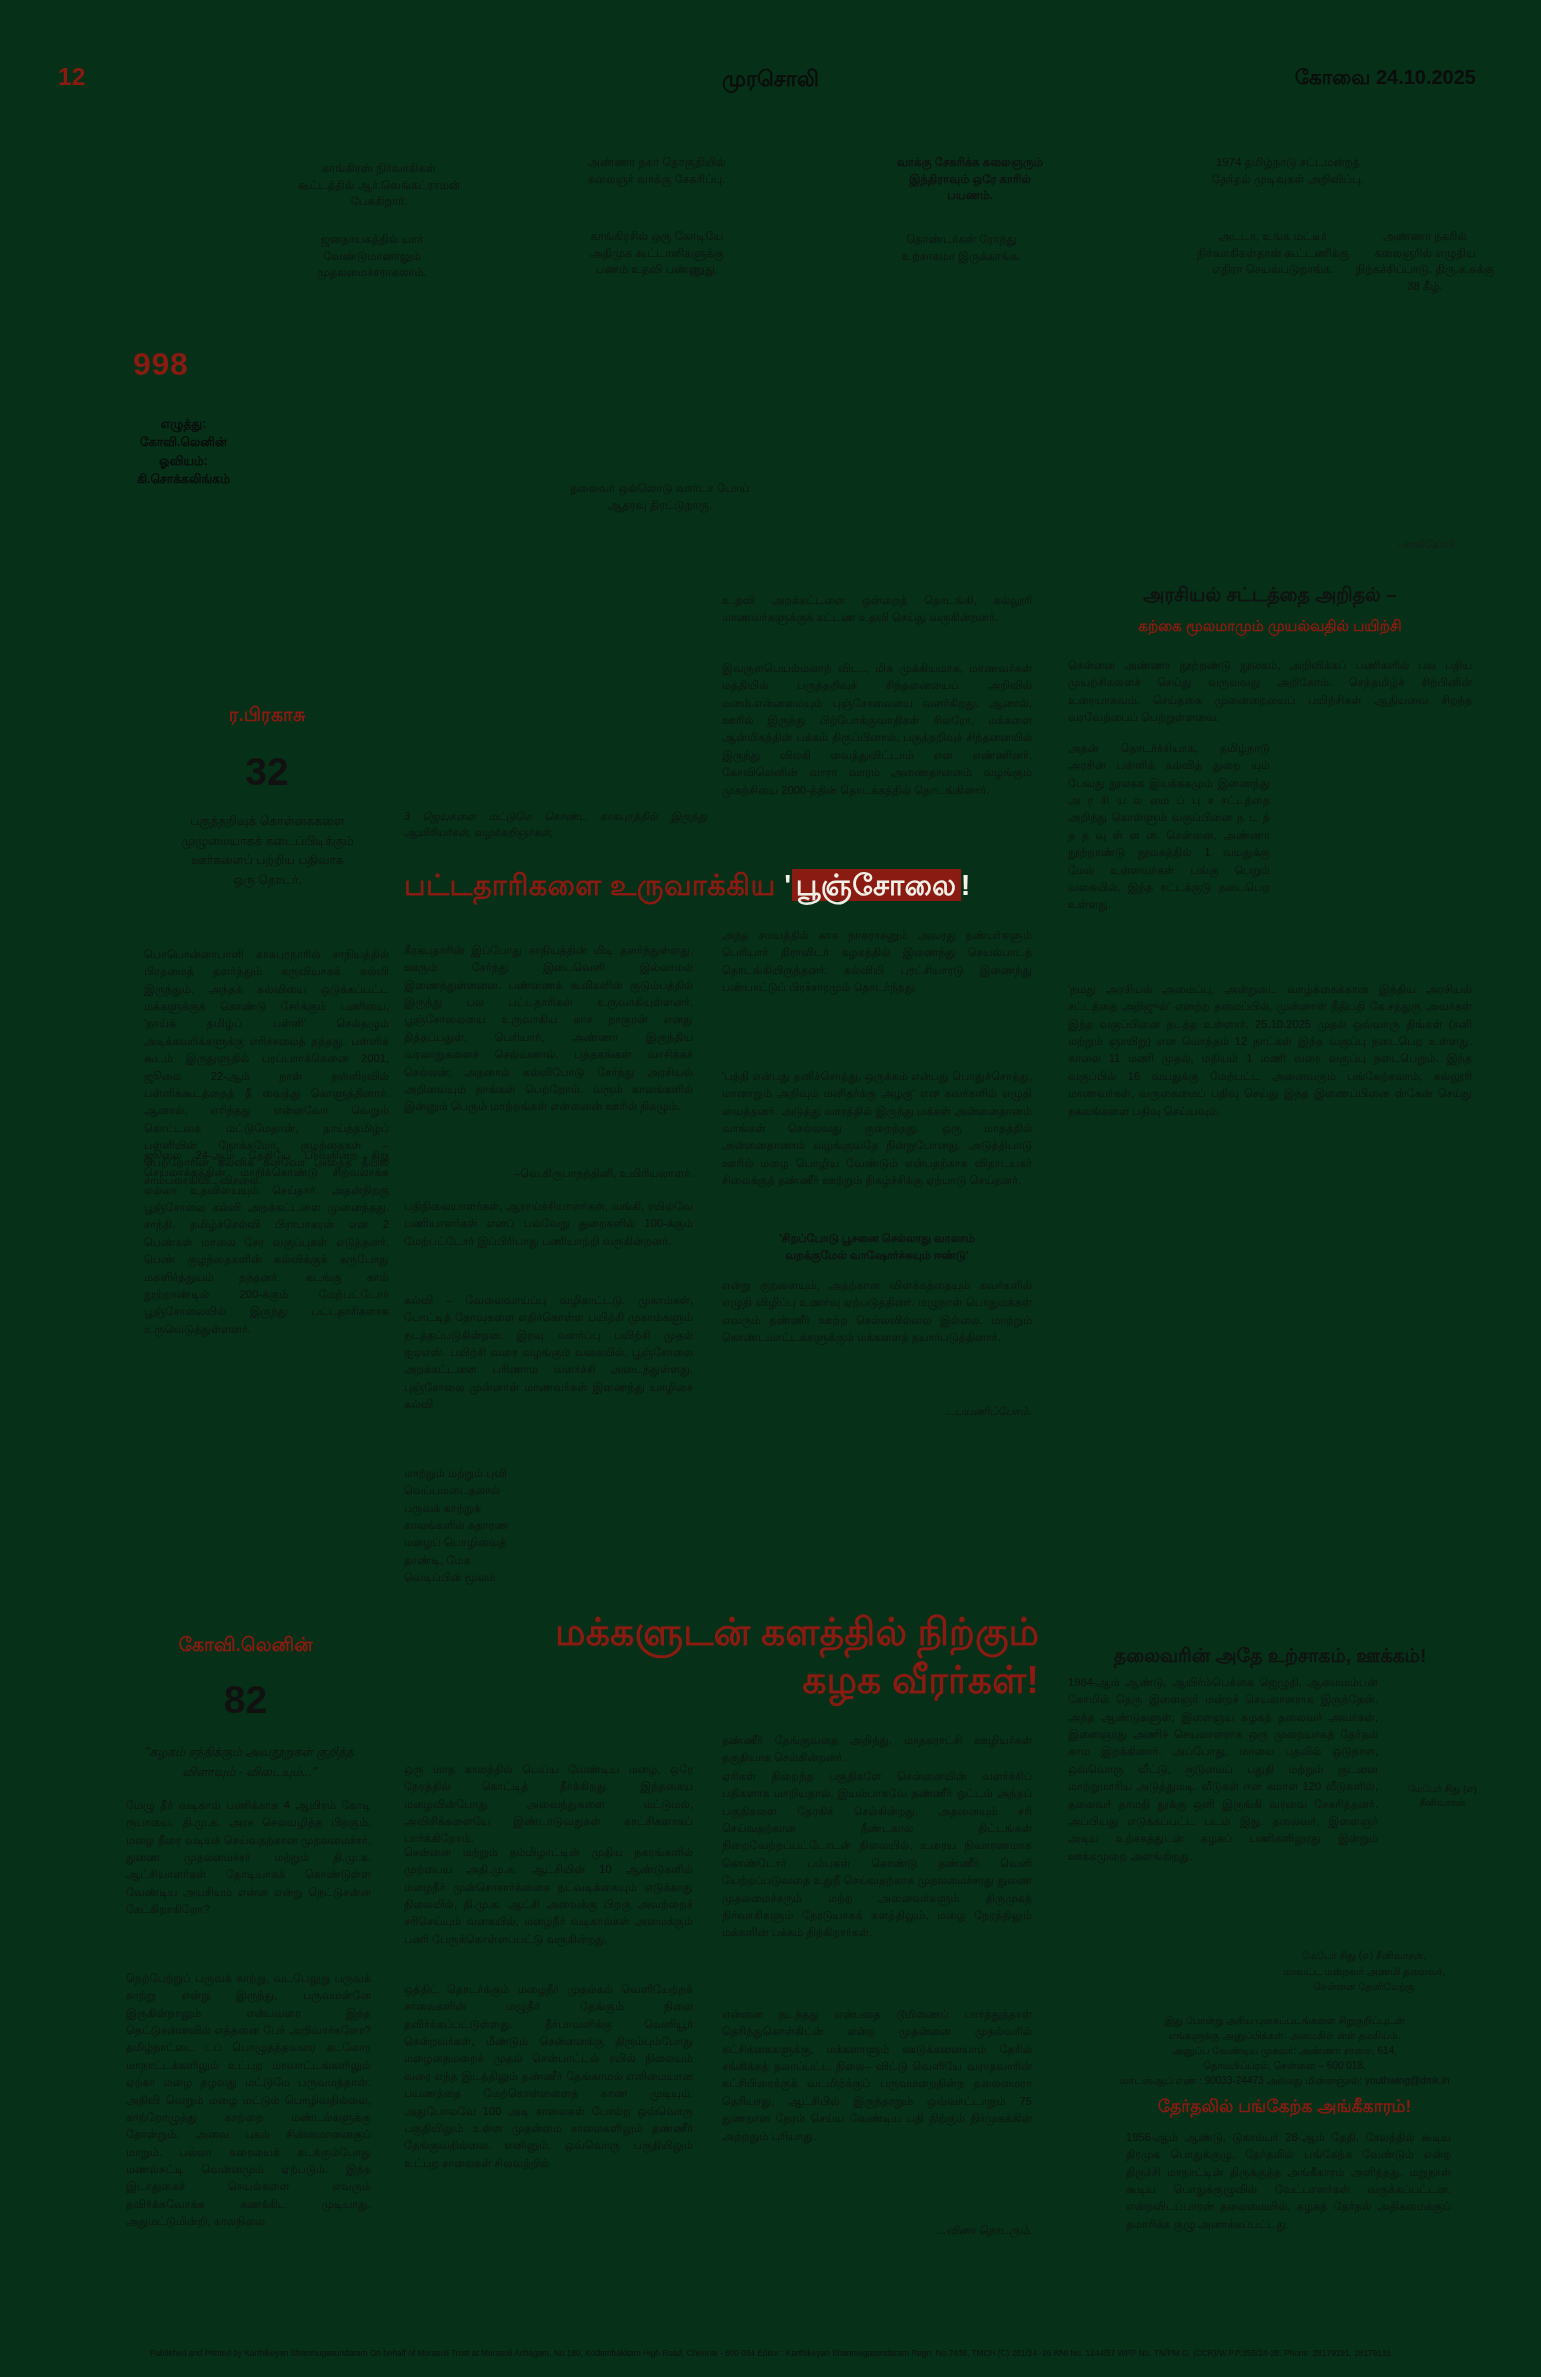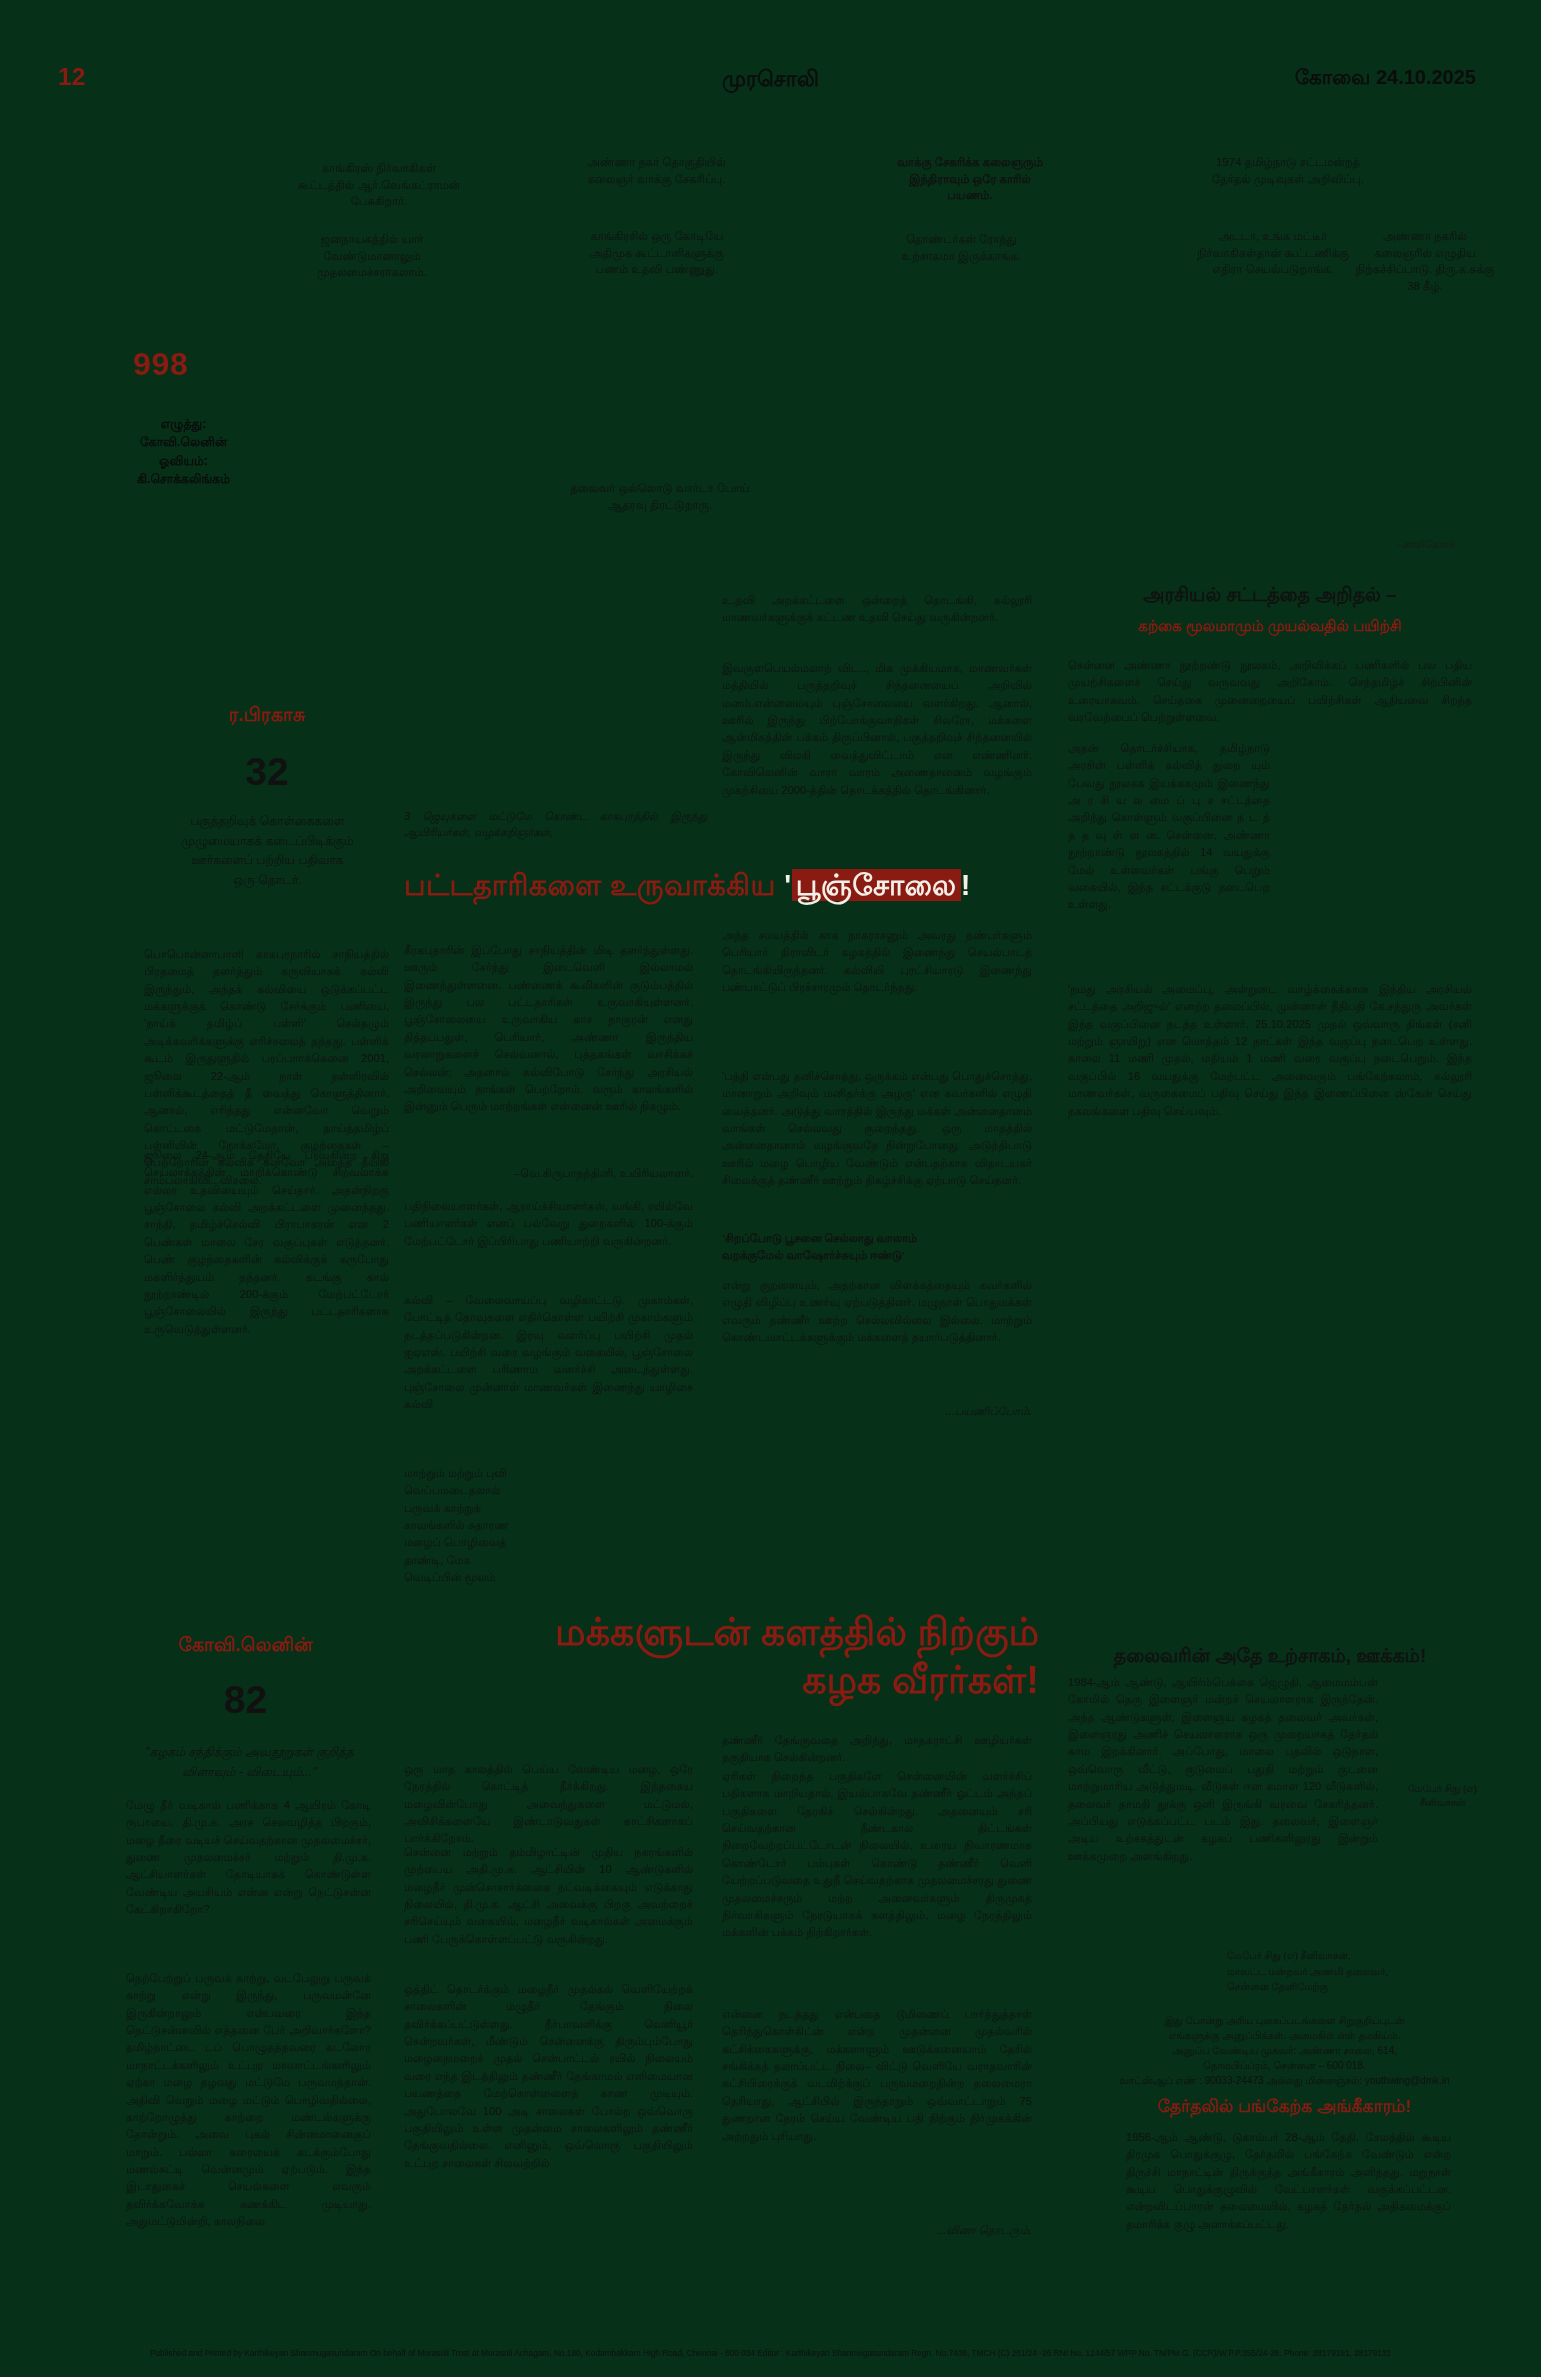--- a/index.html
+++ b/index.html
@@ -85,21 +85,21 @@
     position:absolute; font-size:19px; font-weight:bold; color:#111; text-align:center;
   }
   .right-sub {
     position:absolute; font-size:15px; font-weight:bold; color:#8a1b12; text-align:center;
   }
   .small-head {
     position:absolute; font-size:17.3px; font-weight:bold; color:#8a1b12; text-align:center;
   }
   .italic { font-style:italic; }
   .bold { font-weight:bold; }
-  .center { text-align:left;font-family:Liberation Serif, serif; }
+  .center { text-align:center; }
   .caption-italic {
     position:absolute; font-size:10.8px; line-height:1.5; font-style:italic; color:#111; text-align:justify;
   }
   .photo-cap {
     position:absolute; font-size:9.7px; line-height:1.45; color:#111; text-align:center;
   }
   .footer {
     position:absolute; left:0; bottom:19px; width:1541px; text-align:center;
     font-size:8.3px; color:#101010;
   }
@@ -175,21 +175,21 @@
   <div class="col" style="left:722px; top:927px; width:310px;">அந்த சமயத்தில் காக நாகராசனும் அவரது நண்பர்களும் பெரியார் திராவிடர் கழகத்தில் இணைந்து செயல்பாடத் தொடங்கியிருந்தனர். கல்வியி புரட்சியாரடு இணைந்து பண்பாட்டுப் பிரச்சாரமும் தொடர்ந்தது.</div>
   <div class="col" style="left:722px; top:1068px; width:310px;">'பத்தி என்பது தனிச்சொத்து, ஒருக்கம் என்பது பொதுச்சொத்து, மானாறும் அறிவும் மனிதர்க்கு அழகு' என கவர்களில் எழுதி வைத்தனர். அடுத்து வாரத்தில் இருந்து மக்கள் அன்னைதானம் வாங்கள் செல்லவது குறைந்தது. ஒரு மாதத்தில் அன்னைதானாம் வழங்குவதே நின்றுபோனது. அடுத்திபாடு ஊரில் மழை பொழிய வேண்டும் என்பதற்காக விதாடயகர் சிலைக்குத் தண்ணீர் ஊற்றும் நிகழ்ச்சிக்கு ஏற்பாடு செய்தனர்.</div>
   <div class="col bold center" style="left:722px; top:1230px; width:310px; white-space:pre-line;">'சிறப்போடு பூசனை செல்லாது வாலாம்
 வறக்குமேல் வாஷோர்ச்சுயும் ஈண்டு'</div>
   <div class="col" style="left:722px; top:1277px; width:310px;">என்று குறளையும், அதற்கான விளக்கத்தையும் கவர்களில் எழுதி விழிப்பு உணர்வு ஏற்படுத்தினர். மழுநாள் பொதுமக்கள் எவரும் தண்ணீர் ஊற்ற செல்லவில்லை இல்லை. மாற்றும் கொண்டமாட்டக்களுக்கும் மக்களைத் தயார்படுத்தினார்.</div>
   <div class="col italic" style="left:722px; top:1403px; width:310px; text-align:right;">...பயணிப்போம்.</div>
 
   <div class="right-head" style="left:1068px; top:584px; width:404px;">அரசியல் சட்டத்தை அறிதல் –</div>
   <div class="right-sub" style="left:1068px; top:617px; width:404px;">கற்கை மூலமாமும் முயல்வதில் பயிற்சி</div>
   <div class="col" style="left:1068px; top:657px; width:404px;">சென்னை அண்ணா நூற்றண்டு நூலகம், அறிவிக்கப் பணிகளில் பல பதிய முயற்சிகளைச் செய்து வருவவது அறிகோம். செந்தமிழ்ச் சிற்பினின் உரையாகவம், செய்தகை முனைறையைப் பயிற்சிகள் ஆதியவை சிறந்த வரவேற்பைப் பெற்றுள்ளவை.</div>
-  <div class="col" style="left:1068px; top:740px; width:202px;">அதன் தொடர்ச்சியாக, தமிழ்நாடு அரசின் பள்ளிக் கல்வித் துறை யும் பேவது நூலகக இயக்ககமும் இணைந்து அ ர சி ய ல மை ப் பு ச சட்டத்தை அறிந்து கொள்ளும் வகுப்பினை ந ட த் த த வு ள் ள ன. சென்னை, அண்ணா நூற்றாண்டு நூலகத்தில் 14 வயதுக்கு மேல் உள்ளவர்கள் பங்கு பெறும் வகையில், இந்த சட்டக்குடு நடைபெற உள்ளது.</div>
+  <div class="col" style="left:1068px; top:740px; width:202px;">அதன் தொடர்ச்சியாக, தமிழ்நாடு அரசின் பள்ளிக் கல்வித் துறை யும் பேவது நூலகக இயக்ககமும் இணைந்து அ ர சி ய ல மை ப் பு ச சட்டத்தை அறிந்து கொள்ளும் வகுப்பினை ந ட த் த த வு ள் ள ன. சென்னை, அண்ணா நூற்றாண்டு நூலகத்தில் 1 வயதுக்கு மேல் உள்ளவர்கள் பங்கு பெறும் வகையில், இந்த சட்டக்குடு நடைபெற உள்ளது.</div>
   <div class="col" style="left:1068px; top:981px; width:404px;">'நமது அரசியல் அமைப்பு, அன்றுடை வாழ்க்கைக்கான இந்திய அரசியல் சட்டத்தை அறிஜுல்' எனற்ற தலைப்பில், முன்னாள் நீதிபதி கே.சந்துரு அவர்கள் இந்த வகுப்பினை நடத்த உள்ளார். 25.10.2025 முதல் ஒவ்வாரு திங்கள் (சனி மற்றும் ஞாயிறு) என மொத்தம் 12 நாட்கள் இந்த வகுப்பு நடைபெற உள்ளது. காலை 11 மணி முதல், மதியம் 1 மணி வரை வகுப்பு நடைபெறும். இந்த வகுப்பில் 16 வயதுக்கு மேற்பட்ட அனைவரும் பங்கேற்கலாம், கல்லூரி மாணவர்கள், வருகைமைப் பதிவு செய்து இந்த இணைப்பினை ஸ்கேன் செய்து நகலங்களை பதிவு செய்யவும்.</div>
 
   <div class="serial-author" style="left:130px; top:1634px; width:231px; text-align:center;">கோவி.லெனின்</div>
   <div class="serial-num" style="left:130px; top:1678px; width:231px; text-align:center;">82</div>
   <div class="serial-sub italic" style="left:123px; top:1743px; width:253px; white-space:pre-line;">"கழகம் சந்திக்கும் அவதூறுகள் குறித்த
 விளாவும் - விடையும்..."</div>
 
   <div class="col" style="left:126px; top:1797px; width:245px;">மேழு தீர் வடிகால் பணிக்காக 4 ஆயிரம் கோடி ரூபாயை, தி.மு.க. அரச செலவழித்த பிறகும், மழை தீரை வடியச் செய்வதற்கான முதலமைச்சர், துணை முதலமைச்சர் மற்றும் தி.மு.க. ஆட்சியாளர்கள் தோடியாகக் கொண்டுள்ள வேண்டிய அயசியம் என்ன என்று நெட்டுசன்ன கேட்கிறாகிறோ?</div>
   <div class="col" style="left:126px; top:1970px; width:245px;">நெற்பேற்றுப் பருவக் காற்று, வடபேலுறு பருவக் காற்று என்று இருந்து, பருவமன்னே இருகின்றாலும் என்பவரை இந்த நெட்டுசன்னவில் எத்தனை பேர் அறிவார்களோ? தமிழ்நாட்டை டப் பொழுதத்தவரை கடலோர மாநாட்டக்களிலும் உட்புற மாவாட்டங்களிலும் ஏற்கா மழை தழவது மட்டுமே பருவமந்தான். அதிவி வெறும் மழை மட்டும் பொழிவதில்லை, காற்றோழுத்து காற்றை மண்டல்களுக்கு தோன்றும். அவை புகல் சின்னமானைகுப் மாறும். பல்லா கரையைக் கடக்கும்போது மணல்சுட்டி வென்னமும் ஏற்படும். இந்த இடாதுகைச் செயல்களை எவரும் தவிர்க்கவோக்க கணக்கிட முடியாது. அதுமட்டுமின்றி, காலநிலை</div>
 

